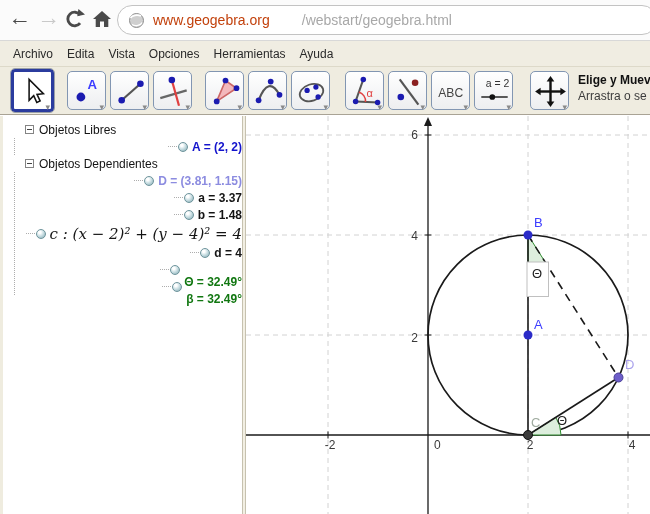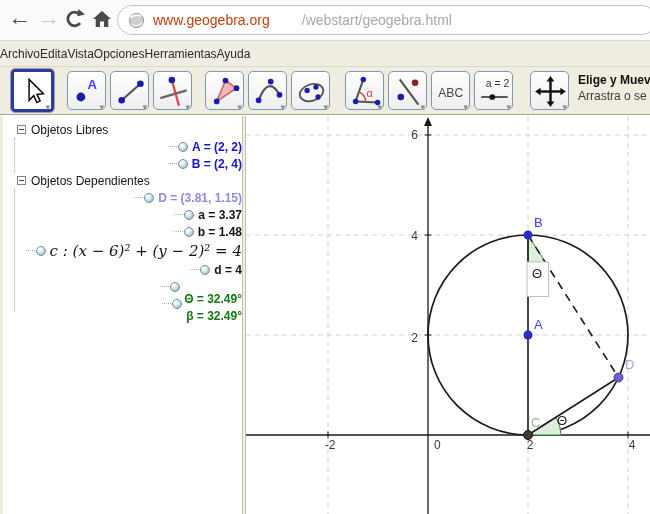--- a/index.html
+++ b/index.html
@@ -17,21 +17,21 @@
   .home-svg    { left:91px; }
   .address-bar { position:absolute; left:117px; top:5px; width:540px; height:30px;
                  background:#ffffff; border:1px solid #c3c3c3; border-radius:15px;
                  display:flex; align-items:center; padding-left:10px; }
   .url-host { font-size:14px; color:#c2410c; margin-left:8px; }
   .url-path { font-size:14px; color:#a8a8a8;padding-left:32px; }
 
   
   .menu-bar { position:absolute; left:0; top:41px; width:650px; height:26px;
               background:#f0ede2; border-bottom:1px solid #ddd9c9;
-              display:flex; align-items:center; }
+              display:flex; align-items:center; padding-left:13px; gap:14px; }
   .menu-item { font-size:12px; color:#2a2a2a; cursor:default; }
 
   
   .toolbar { position:absolute; left:0; top:67px; width:650px; height:48px;
              background:#efece0; border-bottom:1px solid #a9a395; }
   .tb { position:absolute; top:4px; width:39px; height:39px;
         background:linear-gradient(#ffffff,#edeef0);
         border:1px solid #8296b2; border-radius:5px; }
   .tb svg { position:absolute; left:3px; top:3px; }
   .tb .dd { position:absolute; right:1px; bottom:-3px; font-size:9px; color:#8a8a8a; line-height:9px; }
@@ -39,21 +39,21 @@
             border:3px solid #2b3c9e; outline:1px solid #9aa0a8; border-radius:4px; }
   .tb-sel svg { left:3px; top:3px; }
   .icon-label { font-weight:bold; }
   .tool-caption { position:absolute; left:578px; top:6px; width:80px; }
   .tool-caption .t1 { font-size:12px; font-weight:bold; color:#111; white-space:nowrap; }
   .tool-caption .t2 { font-size:12px; color:#3c3c3c; white-space:nowrap; margin-top:2px; }
 
   
   .algebra { position:absolute; left:0; top:116px; width:242px; height:398px;
              background:#ffffff; border-left:3px solid #efecdf; padding-top:5px; overflow:hidden; }
-  .sec-row { display:flex; align-items:center; height:17px; padding-left:14px; }
+  .sec-row { display:flex; align-items:center; height:17px; padding-left:22px; }
   .minusbox { width:9px; height:9px; border:1px solid #848484; background:#fff; flex:0 0 9px; }
   .minusbox i { display:block; width:5px; height:1px; background:#444; margin:3px auto 0; }
   .sec-label { margin-left:5px; font-size:12px; color:#141414; }
   .branch { margin-left:11px; border-left:1px dotted #adadad; }
   .row { display:flex; align-items:center; height:17px;justify-content:flex-end; }
   .row-math { height:21px; }
   .twig { width:9px; height:1px; border-top:1px dotted #adadad; }
   .marble { width:10px; height:10px; border-radius:50%;
             background:radial-gradient(circle at 35% 30%, #ffffff 15%, #cfe2e6 45%, #8fb4bc 90%);
             border:1px solid #6e949c; flex:0 0 10px; margin-left:1px; }
@@ -233,25 +233,20 @@
           <i></i>
         </span>
       <span class="sec-label">Objetos Libres</span>
     </div>
     <div class="branch">
       <div class="row">
         <span class="twig"></span>
           <span class="marble"></span>
         <span class="alg-text c-blue">A = (2, 2)</span>
       </div>
-      <div class="row">
-        <span class="twig"></span>
-          <span class="marble"></span>
-        <span class="alg-text c-blue">B = (2, 4)</span>
-      </div>
     </div>
     <div class="sec-row">
       <span class="minusbox">
           <i></i>
         </span>
       <span class="sec-label">Objetos Dependientes</span>
     </div>
     <div class="branch">
       <div class="row">
         <span class="twig"></span>
@@ -264,21 +259,21 @@
         <span class="alg-text c-dark">a = 3.37</span>
       </div>
       <div class="row">
         <span class="twig"></span>
           <span class="marble"></span>
         <span class="alg-text c-dark">b = 1.48</span>
       </div>
       <div class="row row-math">
         <span class="twig"></span>
           <span class="marble"></span>
-        <span class="alg-math">c : (x − 6)² + (y − 2)² = 4</span>
+        <span class="alg-math">c : (x − 2)² + (y − 4)² = 4</span>
       </div>
       <div class="row">
         <span class="twig"></span>
           <span class="marble"></span>
         <span class="alg-text c-dark">d = 4</span>
       </div>
       <div class="row">
         <span class="twig"></span>
           <span class="marble"></span>
         <span class="alg-text c-green">Θ = 32.49°</span>

